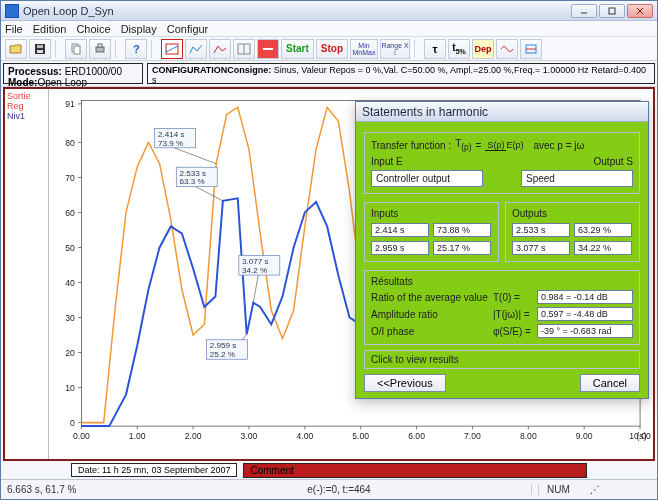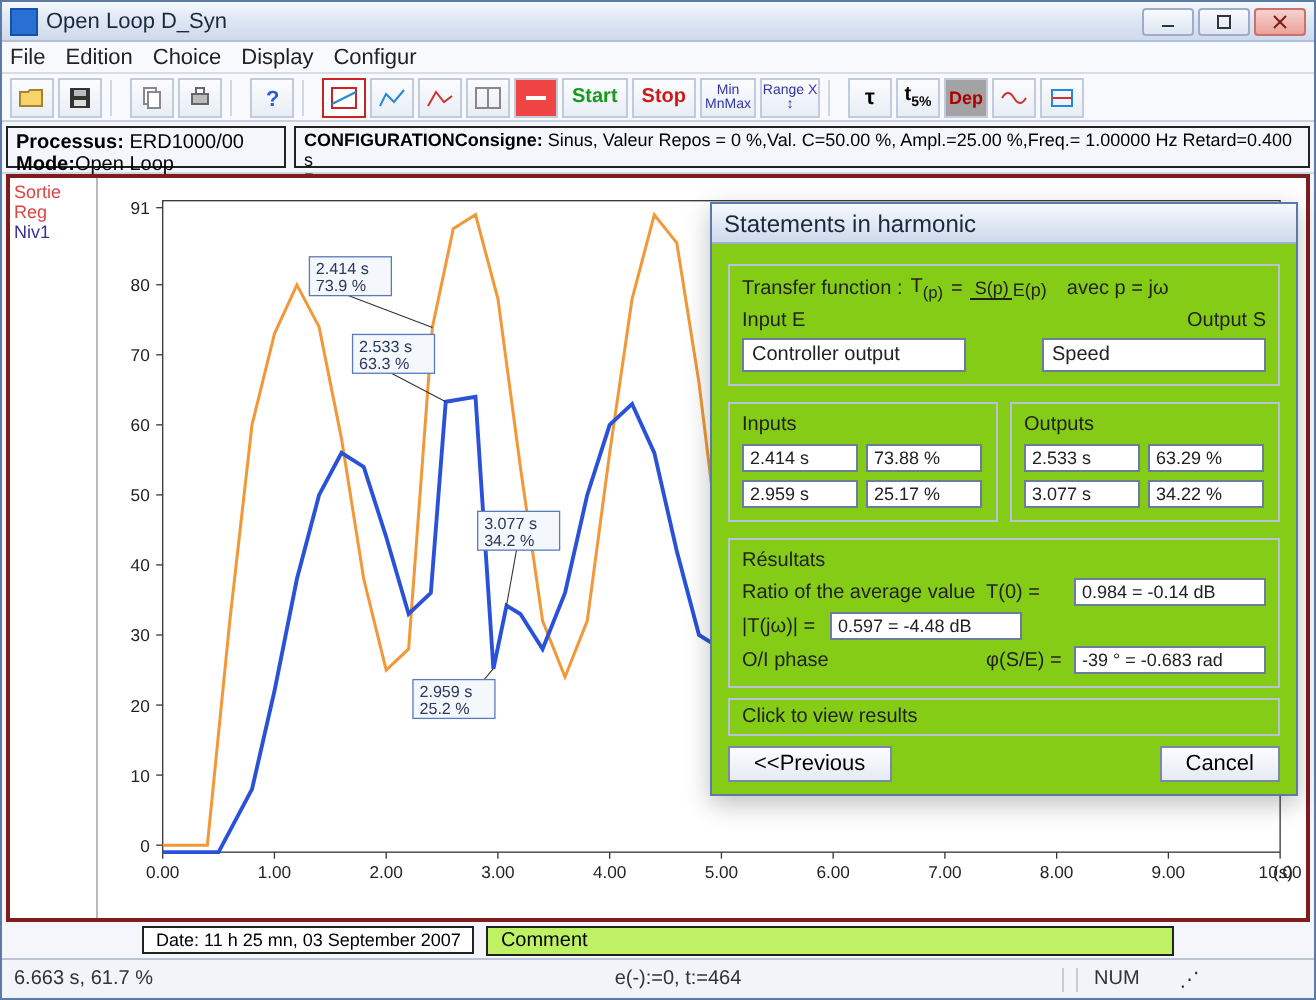--- a/index.html
+++ b/index.html
@@ -40,21 +40,21 @@
 .axis { stroke:#333; stroke-width:0.6; }
 .ticklbl { font-size:8px; fill:#222; }
 .series-orange { stroke:#f19838; stroke-width:1.4; fill:none; }
 .series-blue { stroke:#2a52d8; stroke-width:1.8; fill:none; }
 .callout-box { fill:#f4f7fb; stroke:#5a7ab8; stroke-width:0.6; }
 .callout-txt { font-size:7.5px; fill:#2a3a5a; }
 .callout-ln { stroke:#333; stroke-width:0.5; }
 
 .bottom-row { height:18px; display:flex; align-items:center; gap:6px; padding:0 70px; }
 .date-box { border:1px solid #222; padding:1px 6px; font-size:9px; background:#fff; }
-.comment-box { border:1px solid #222; padding:1px 6px; font-size:10px; flex:1; background:#bef264; }
+.comment-box { border:1px solid #222; padding:1px 6px; font-size:10px; flex:1; background:#b91c1c; }
 
 .statusbar { height:20px; background:#f2f4f9; border-top:1px solid #bbc5d4; display:flex; align-items:center; padding:0 6px; font-size:10px; color:#333; }
 .statusbar .sb-l { flex:0 0 140px; }
 .statusbar .sb-m { flex:1; text-align:center; }
 .statusbar .sb-r { width:120px; border-left:1px solid #ccc; padding-left:6px; display:flex; gap:20px; }
 .statusbar .num { border-left:1px solid #ccc; padding-left:8px; }
 
 
 .dialog { position:absolute; right:4px; top:12px; width:294px; background:#84cc16; border:1px solid #5a7aa8; box-shadow:0 4px 12px rgba(0,0,0,.25); }
 .dialog .dtitle { height:20px; background:linear-gradient(#f6f9fe,#cfd9ec); border-bottom:1px solid #9fb0c8; display:flex; align-items:center; padding:0 6px; font-size:12px; color:#1a2a3a; }
@@ -172,21 +172,21 @@
     <div class="tbtn text stop">Stop</div>
     <div class="tbtn" style="width:28px;font-size:7px;line-height:7px;text-align:center;color:#33a">Min<br>MnMax</div>
     <div class="tbtn" style="width:30px;font-size:7px;line-height:7px;text-align:center;color:#33a">Range X<br>↕</div>
     <div class="tgap"></div>
     <div class="tbtn">
         <b style="font-size:11px">τ</b>
       </div>
     <div class="tbtn">
         <b style="font-size:10px">t<sub style="font-size:7px">5%</sub></b>
       </div>
-    <div class="tbtn" style="background:#a3a3a3;color:#a00;font-size:9px;font-weight:bold">Dep</div>
+    <div class="tbtn" style="background:#fef9c3;color:#a00;font-size:9px;font-weight:bold">Dep</div>
     <div class="tbtn">
         <svg width="14" height="12">
           <path d="M1 6 Q4 1 7 6 T13 6" fill="none" stroke="#c33"></path>
         </svg>
       </div>
     <div class="tbtn">
         <svg width="14" height="12">
           <rect x="2" y="2" width="10" height="8" fill="none" stroke="#28d"></rect>
           <line x1="2" y1="6" x2="12" y2="6" stroke="#c33"></line>
         </svg>
@@ -329,20 +329,21 @@
           </div>
 
           <div class="fieldset">
             <div>Résultats</div>
             <div class="res-row">
                 <span class="lab">Ratio of the average value</span>
                 <span class="eq">T(0) =</span>
                 <div class="res-val">0.984 = -0.14 dB</div>
               </div>
             <div class="res-row">
+                <span class="lab">Amplitude ratio</span>
                 <span class="eq">|T(jω)| =</span>
                 <div class="res-val">0.597 = -4.48 dB</div>
               </div>
             <div class="res-row">
                 <span class="lab">O/I phase</span>
                 <span class="eq">φ(S/E) =</span>
                 <div class="res-val">-39 ° = -0.683 rad</div>
               </div>
           </div>
 

